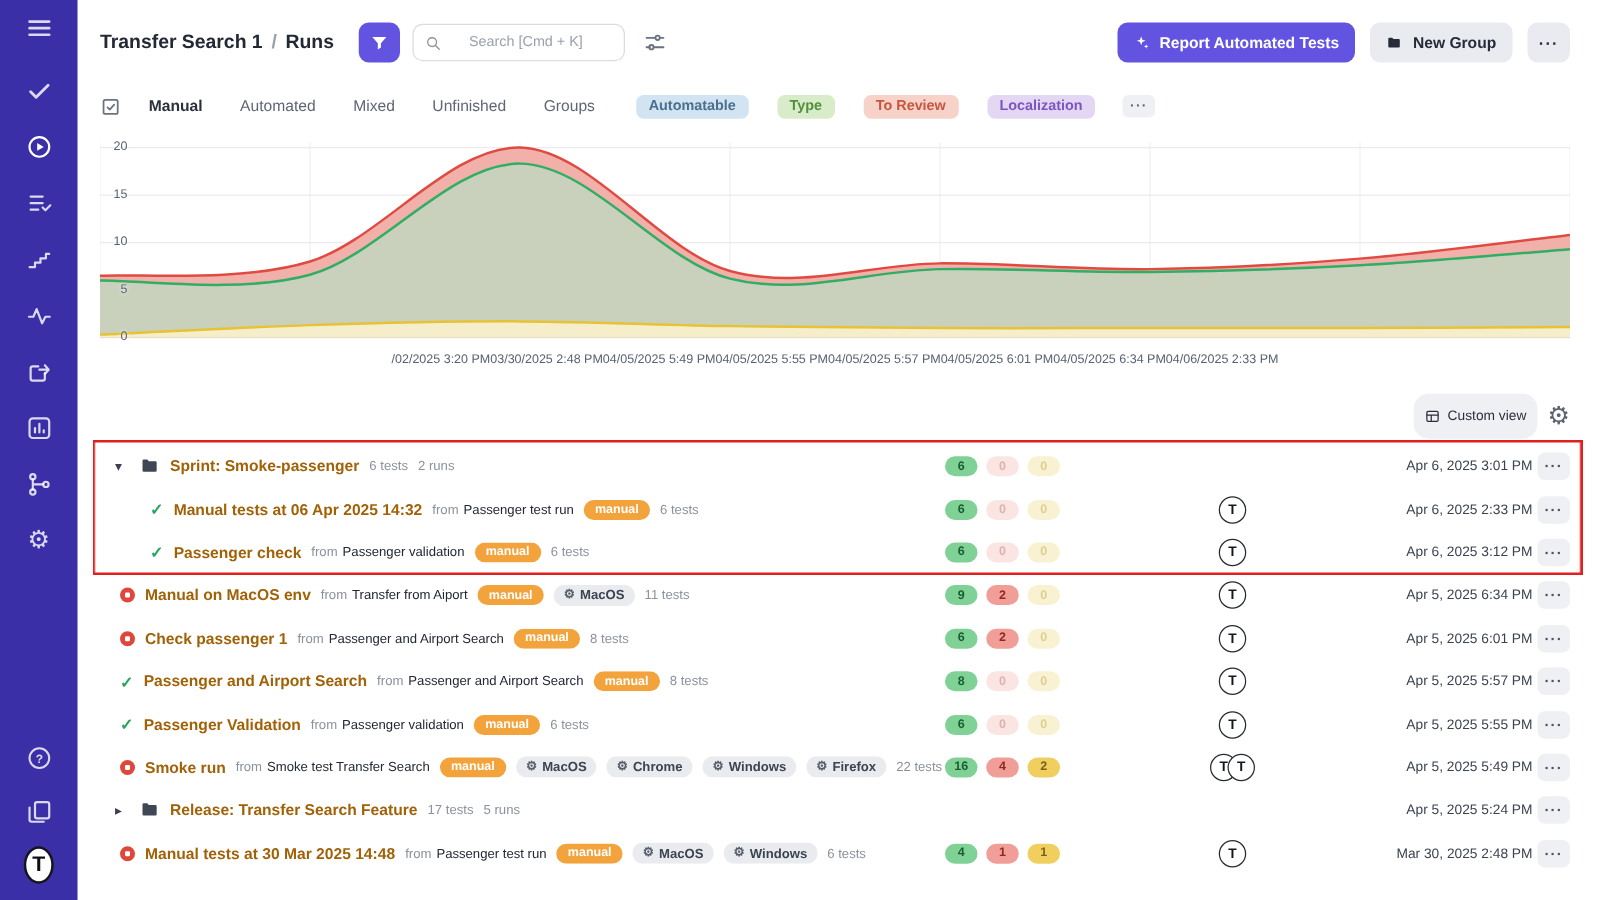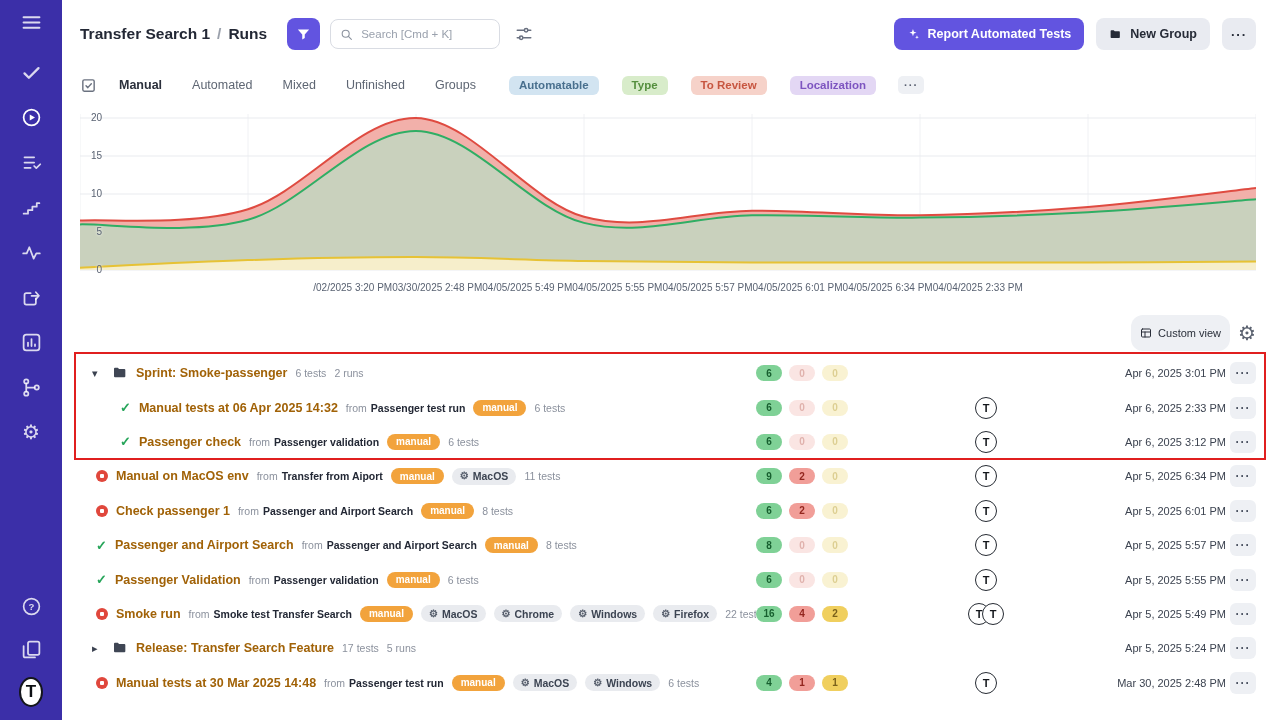--- a/index.html
+++ b/index.html
@@ -19,21 +19,21 @@
 
   
   .main{flex:1;padding:0 24px 0 18px;position:relative;min-width:0;}
 
   .topbar{height:68px;display:flex;align-items:center;gap:10px;}
   .crumbs{font-size:15.5px;font-weight:700;color:#232835;display:flex;gap:7px;align-items:center;margin-right:10px;white-space:nowrap;}
   .crumbs .sep{color:#9aa0ab;font-weight:600;}
   .icon-btn{width:33px;height:32px;border-radius:8px;border:none;display:flex;align-items:center;justify-content:center;cursor:pointer;flex:none;}
   .icon-btn.primary{background:#6254e0;color:#fff;}
   .icon-btn svg{width:15px;height:15px;}
-  .search{width:170px;height:30px;border:1px solid #d9dce3;border-radius:8px;display:flex;align-items:center;padding:0 9px;gap:8px;background:#fff;flex:none;}
+  .search{width:170px;height:30px;border:1px solid #d9dce3;border-radius:8px;display:flex;align-items:center;padding:0 9px;gap:22px;background:#fff;flex:none;}
   .search input{border:none;outline:none;font-size:11.5px;color:#333;width:100%;font-family:inherit;background:transparent;}
   .search input::placeholder{color:#9aa1ad;}
   .s-icon{color:#8b929e;display:flex;}
   .s-icon svg{width:13px;height:13px;}
   .ghost-icon{background:none;border:none;color:#6a7180;width:28px;height:28px;display:flex;align-items:center;justify-content:center;cursor:pointer;}
   .ghost-icon svg{width:18px;height:18px;}
   .top-actions{margin-left:auto;display:flex;gap:12px;align-items:center;}
   .btn{height:32px;border:none;border-radius:8px;font-size:12.5px;font-weight:600;display:flex;align-items:center;gap:8px;padding:0 13px;font-family:inherit;cursor:pointer;white-space:nowrap;}
   .btn.primary{background:#6254e0;color:#fff;}
   .btn.light{background:#e9ebf1;color:#262b37;}
@@ -72,21 +72,21 @@
   .tmain.group{padding-left:12px;}
   .tmain.indent{padding-left:40px;}
   .chev{color:#3a4150;font-size:11px;width:12px;flex:none;cursor:pointer;}
   .folder-ic{display:flex;color:#3f4654;flex:none;}
   .folder-ic svg{width:16px;height:16px;}
   .st-pass{color:#27a55a;font-weight:700;font-size:13px;flex:none;}
   .st-fail{width:12px;height:12px;border-radius:50%;background:#e0473c;position:relative;flex:none;}
   .st-fail::after{content:"";position:absolute;inset:4px;background:#fff;border-radius:1px;}
   .rtitle{font-size:12.5px;font-weight:700;color:#a16207;white-space:nowrap;}
   .fromlbl{font-size:10.5px;color:#8b919d;white-space:nowrap;}
-  .fromname{font-size:10.5px;font-weight:700;color:#232835;white-space:nowrap;margin-left:-4px;}
+  .fromname{font-size:10.5px;font-weight:400;color:#232835;white-space:nowrap;margin-left:-4px;}
   .gmeta{font-size:10.5px;color:#8b919d;white-space:nowrap;}
   .tag-manual{background:#f2a33c;color:#fff;font-size:10px;font-weight:700;padding:2.5px 9px;border-radius:9px;white-space:nowrap;}
   .env{background:#e9ebef;color:#3c4452;font-size:10.5px;font-weight:600;padding:2.5px 8px;border-radius:9px;display:flex;align-items:center;gap:4px;white-space:nowrap;}
   .env .g{font-size:10px;color:#555d6b;line-height:1;}
   .ntests{font-size:10.5px;color:#8b919d;white-space:nowrap;}
   .stats{display:flex;gap:7px;}
   .pill{width:26px;height:16px;border-radius:8px;font-size:10px;font-weight:700;display:flex;align-items:center;justify-content:center;}
   .pill.passed.on{background:#7fd196;color:#175f2f;}
   .pill.failed.on{background:#f19e98;color:#93261e;}
   .pill.other.on{background:#f0cf5e;color:#7a611b;}
@@ -286,21 +286,21 @@
         </div>
     </div>
     <div class="xlabels">
         <span>/02/2025 3:20 PM</span>
         <span>03/30/2025 2:48 PM</span>
         <span>04/05/2025 5:49 PM</span>
         <span>04/05/2025 5:55 PM</span>
         <span>04/05/2025 5:57 PM</span>
         <span>04/05/2025 6:01 PM</span>
         <span>04/05/2025 6:34 PM</span>
-        <span>04/04/2025 2:33 PM</span>
+        <span>04/06/2025 2:33 PM</span>
       </div>
 
     <div class="viewbar">
       <button class="cv-btn">
         <span class="bicon">
             <svg viewBox="0 0 24 24" fill="none" stroke="currentColor" stroke-width="2" stroke-linecap="round" stroke-linejoin="round">
               <rect x="3" y="4" width="18" height="16" rx="2"></rect>
               <path d="M3 10h18M10 10v10"></path>
             </svg>
           </span>

